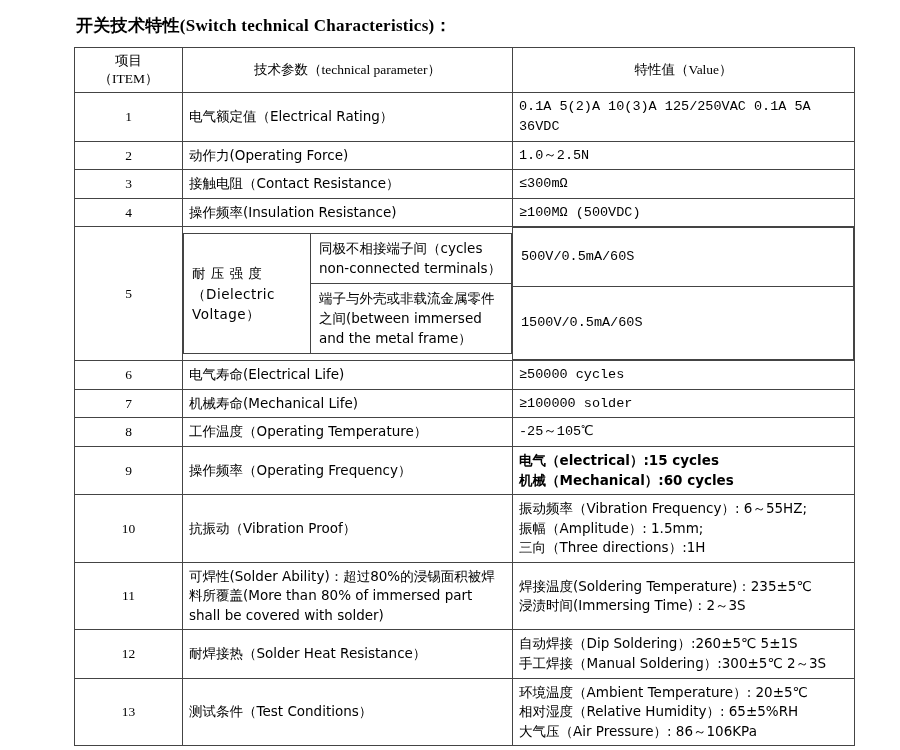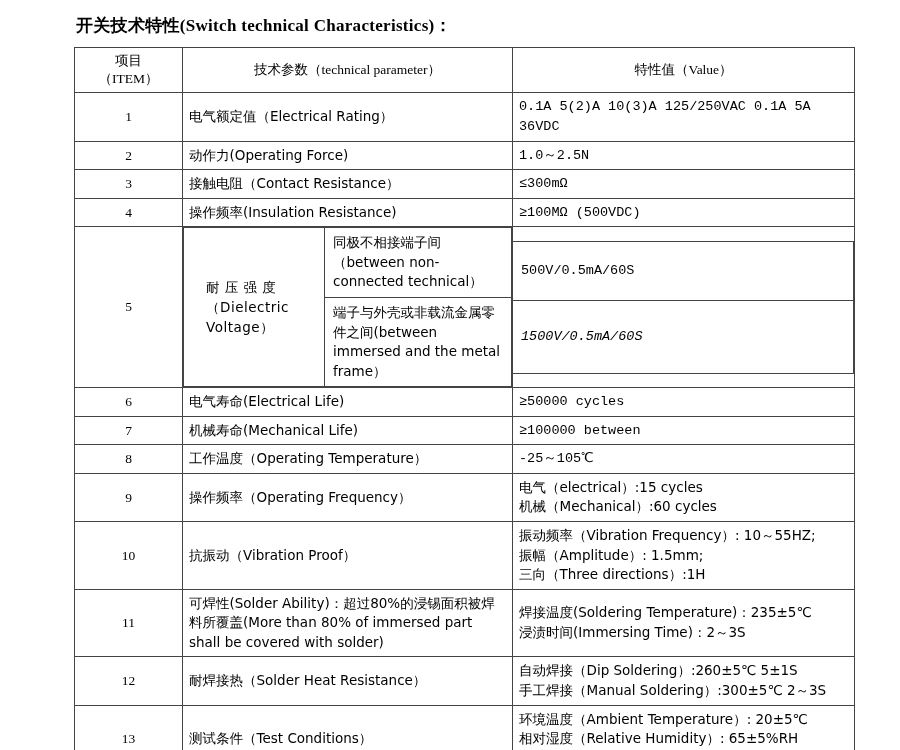--- a/index.html
+++ b/index.html
@@ -79,21 +79,21 @@
     width: 100%;
     table-layout: fixed;
   }
   .nested td {
     border: 0;
     padding: 0;
     vertical-align: middle;
   }
   .nested td.label {
     width: 112px;
-    padding-left: 22px;
+    padding-left: 8px;
     padding-right: 6px;
     line-height: 1.5;
   }
   .nested td.sub {
     border-left: 1px solid #444;
     padding: 5px 6px 5px 8px;
     line-height: 1.45;
   }
   .nested tr.top td.sub { border-bottom: 1px solid #444; }
   .multi-line { line-height: 1.5; }
@@ -148,71 +148,71 @@
         <td class="value mono">≥100MΩ (500VDC)</td>
       </tr>
 
       <tr>
         <td class="idx">5</td>
         <td style="padding:0;">
           <table class="nested">
             <tbody>
                 <tr class="top">
               <td class="label cn tight" rowspan="2">耐 压 强 度（Dielectric Voltage）</td>
-              <td class="sub cn">同极不相接端子间（between non-connected technical）</td>
+              <td class="sub cn">同极不相接端子间（cycles non-connected terminals）</td>
             </tr>
             <tr>
               <td class="sub cn">端子与外壳或非载流金属零件之间(between immersed and the metal frame）</td>
             </tr>
           </tbody>
             </table>
         </td>
         <td style="padding:0;margin-left:44px;">
           <table class="nested">
             <tbody>
                 <tr class="top">
               <td class="sub mono" style="border-left:0; height:48px;">500V/0.5mA/60S</td>
             </tr>
             <tr>
-              <td class="sub mono" style="border-left:0; height:62px;font-style:italic;">1500V/0.5mA/60S</td>
+              <td class="sub mono" style="border-left:0; height:62px;">1500V/0.5mA/60S</td>
             </tr>
           </tbody>
             </table>
         </td>
       </tr>
 
       <tr>
         <td class="idx">6</td>
         <td class="param cn">电气寿命(Electrical Life)</td>
         <td class="value mono">≥50000 cycles</td>
       </tr>
 
       <tr>
         <td class="idx">7</td>
         <td class="param cn">机械寿命(Mechanical Life)</td>
-        <td class="value mono">≥100000 between</td>
+        <td class="value mono">≥100000 solder</td>
       </tr>
 
       <tr>
         <td class="idx">8</td>
         <td class="param cn">工作温度（Operating Temperature）</td>
         <td class="value mono">-25～105℃</td>
       </tr>
 
       <tr>
         <td class="idx">9</td>
         <td class="param cn">操作频率（Operating Frequency）</td>
-        <td class="value cn multi-line" style="white-space:pre-line;">电气（electrical）:15 cycles
+        <td class="value cn multi-line" style="white-space:pre-line;font-weight:bold;">电气（electrical）:15 cycles
 机械（Mechanical）:60 cycles</td>
       </tr>
 
       <tr>
         <td class="idx">10</td>
         <td class="param cn">抗振动（Vibration Proof）</td>
-        <td class="value cn multi-line" style="white-space:pre-line;"> 振动频率（Vibration Frequency）: 10～55HZ;
+        <td class="value cn multi-line" style="white-space:pre-line;"> 振动频率（Vibration Frequency）: 6～55HZ;
 振幅（Amplitude）: 1.5mm;
 三向（Three directions）:1H</td>
       </tr>
 
       <tr>
         <td class="idx">11</td>
         <td class="param cn multi-line">可焊性(Solder Ability)：超过80%的浸锡面积被焊料所覆盖(More than 80% of immersed part shall be covered with solder)</td>
         <td class="value cn multi-line" style="white-space:pre-line;">焊接温度(Soldering Temperature)：235±5℃
 浸渍时间(Immersing Time)：2～3S</td>
       </tr>

